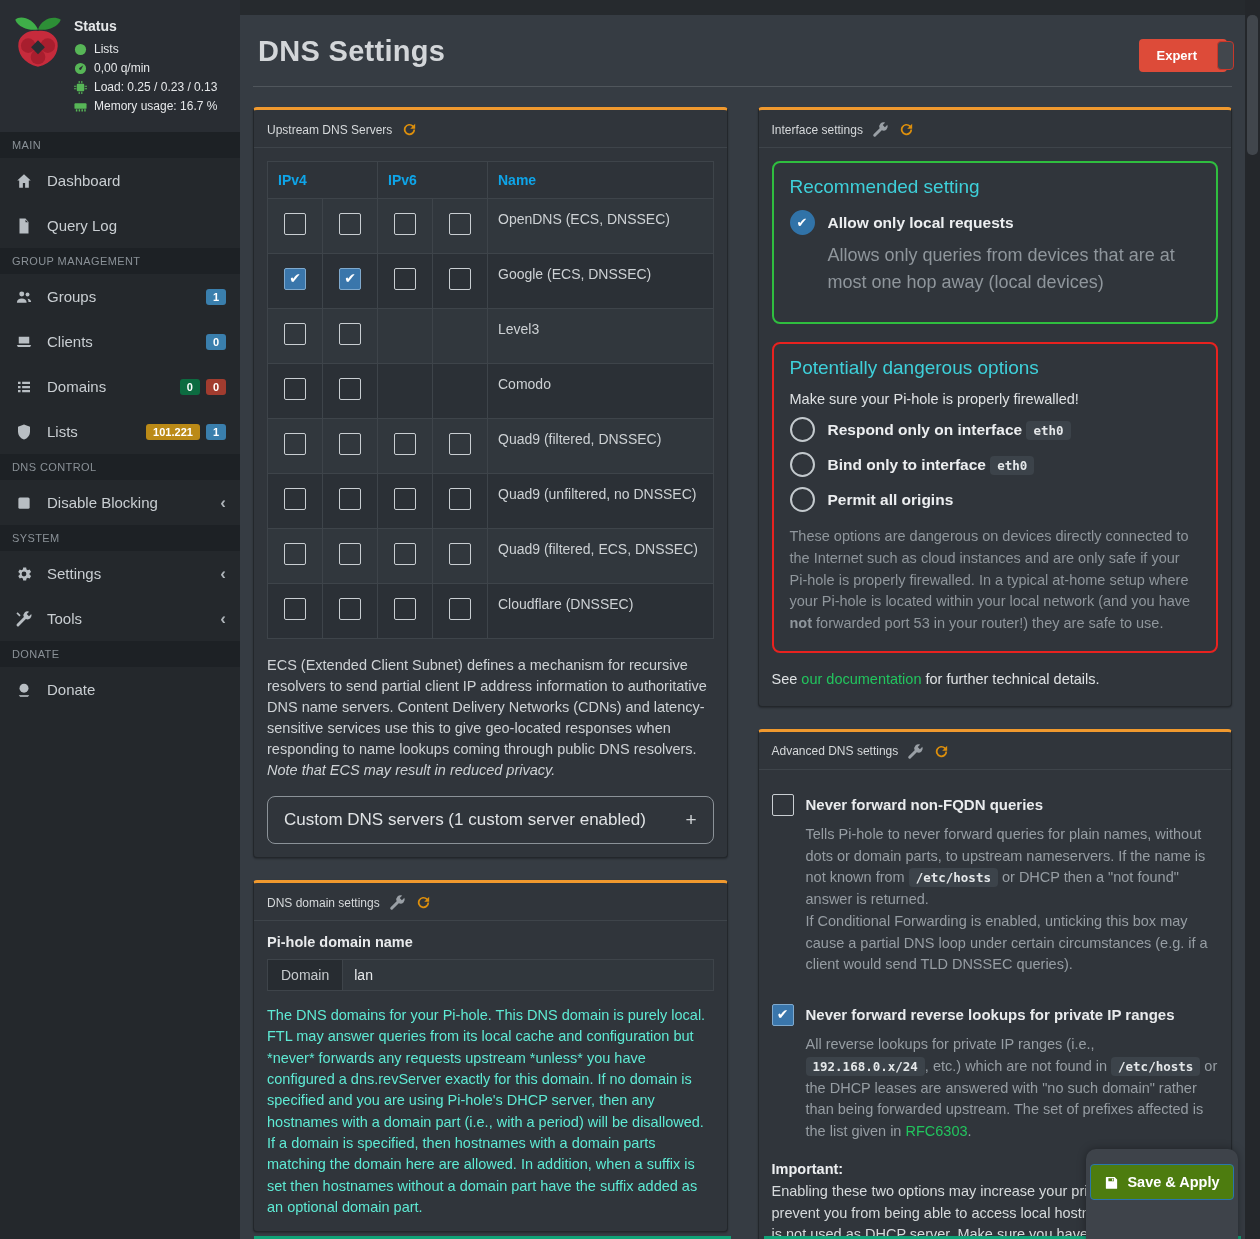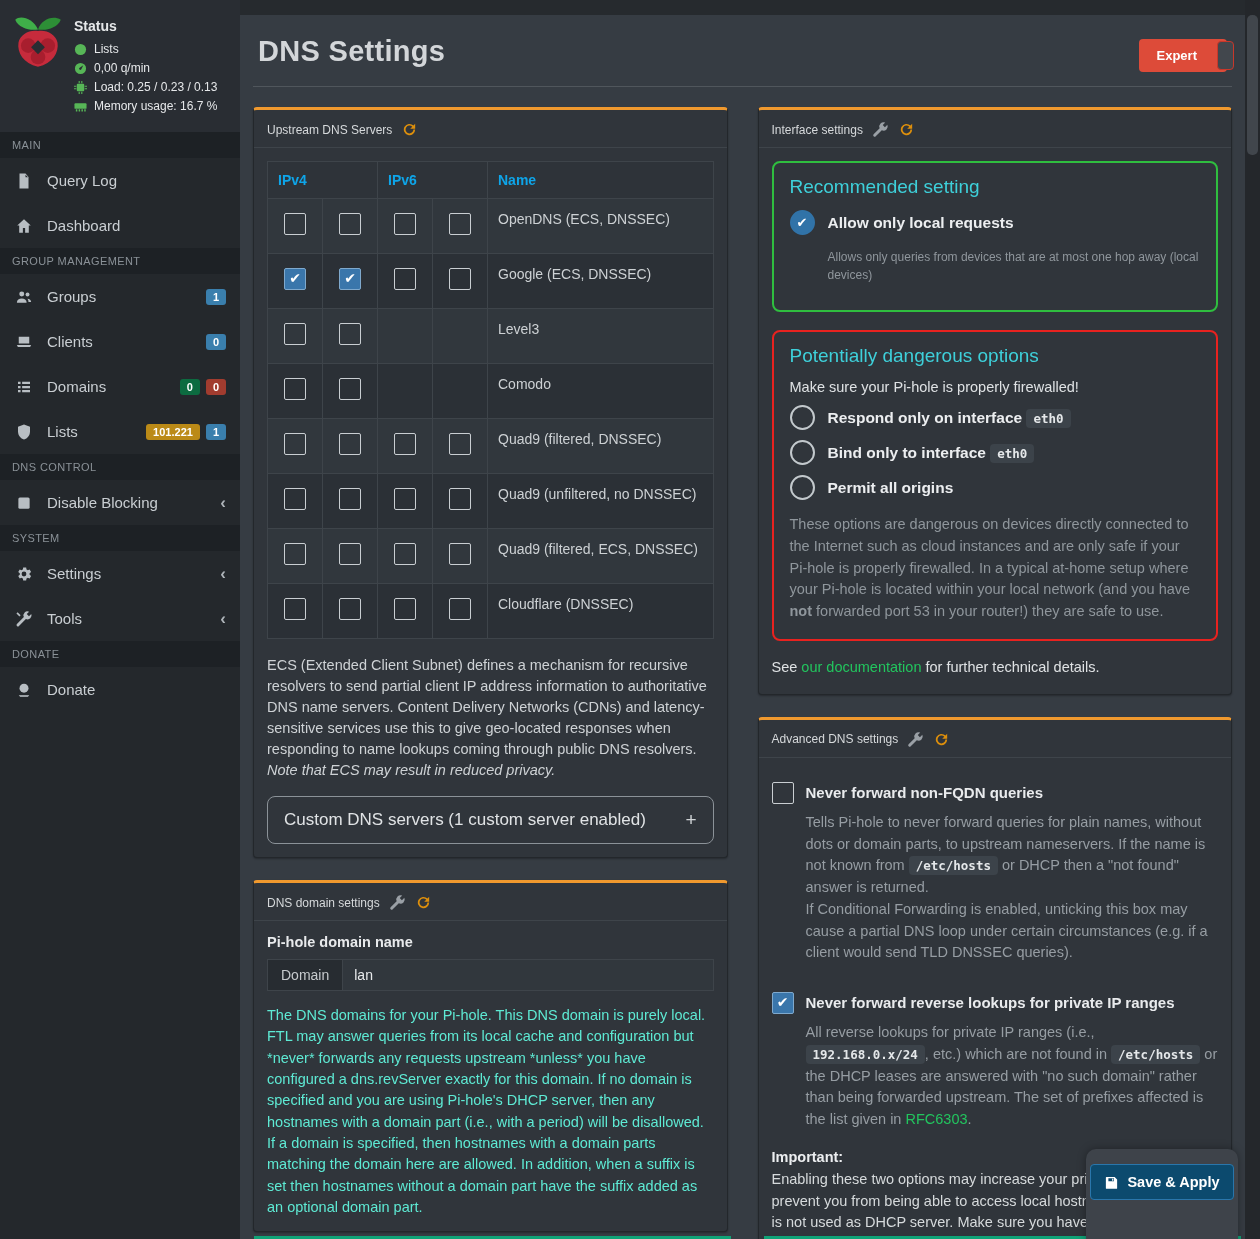--- a/index.html
+++ b/index.html
@@ -77,28 +77,28 @@
   .opt-box { border-radius:8px; padding:13px 16px 16px 16px; margin-bottom:18px; }
   .box-green { border:2px solid #2fbe3f; }
   .box-red { border:2px solid #e8221f; }
   .box-heading { color:#3ed0da; font-size:19px; margin-bottom:12px; font-weight:normal; }
   .warn-line { font-size:14.5px; color:#dfe2e4; }
   .radio-row { display:grid; grid-template-columns:38px 1fr; align-items:center; margin:10px 0; }
   .radio { width:25px; height:25px; border-radius:50%; border:2px solid #c3c9cd; background:transparent; cursor:pointer; position:relative; }
   .radio.checked { background:#3173a8; border-color:#3173a8; }
   .radio.checked::after { content:"\2714"; color:#fff; font-size:13px; position:absolute; left:0; right:0; top:3px; text-align:center; }
   .radio-label { font-weight:bold; font-size:15.5px; color:#eceef0; }
-  .radio-desc { grid-column:2; color:#8f969c; font-size:12px; line-height:1.5; margin-top:13px; }
+  .radio-desc { grid-column:2; color:#8f969c; font-size:18px; line-height:1.5; margin-top:7px; }
   .gray-note { color:#8f969c; font-size:14.5px; line-height:1.5; margin-top:14px; }
   .footer-line { font-size:14.5px; color:#dfe2e4; margin:4px 0 6px 0; }
   .important-label { font-weight:bold; color:#eceef0; font-size:14.5px; margin-top:18px; }
   .important-text { color:#d6dadc; font-size:14.5px; line-height:1.5; margin-top:4px; }
   
   .save-float { position:absolute; right:22px; bottom:-34px; width:152px; height:124px; background:#3e434a; border-radius:10px; z-index:15; display:flex; justify-content:center; align-items:flex-start; padding-top:15px; box-shadow:0 0 8px rgba(0,0,0,.35); }
-  .save-btn { display:flex; align-items:center; gap:8px; background:#0c4a6e; border:1px solid #2a76ab; color:#fff; font-weight:bold; font-size:14.5px; padding:9px 13px; border-radius:4px; cursor:pointer; font-family:inherit; }
+  .save-btn { display:flex; align-items:center; gap:8px; background:#4d7c0f; border:1px solid #2a76ab; color:#fff; font-weight:bold; font-size:14.5px; padding:9px 13px; border-radius:4px; cursor:pointer; font-family:inherit; }
   .save-btn svg { width:15px; height:15px; fill:#fff; }
   .cut-line { position:absolute; top:1236px; height:3px; background:#0fa377; z-index:12; }
 </style>
 </head>
 <body>
 
 <div class="sidebar">
   <div class="brand">
     <svg width="52" height="64" viewBox="0 0 64 76">
       <path d="M32 20 C26 6 10 2 4 8 C8 18 22 22 32 20Z" fill="#3fae49"></path>
@@ -139,32 +139,32 @@
             <span>Memory usage: 16.7 %</span>
           </div>
         </div>
     </div>
   </div>
   <div id="sidebar-menu">
       <div class="menu-section">MAIN</div>
       <div class="menu-item">
         <span class="micon">
           <svg viewBox="0 0 24 24">
+            <path d="M12 3l9 8.2h-2.6V21h-4.9v-6.2h-3V21H5.6v-9.8H3z"></path>
+          </svg>
+        </span>
+        <span class="mlabel">Dashboard</span>
+      </div>
+      <div class="menu-item">
+        <span class="micon">
+          <svg viewBox="0 0 24 24">
             <path d="M6 2h8l4 4.5V22H6zm8 1.5V7h3.4z"></path>
           </svg>
         </span>
         <span class="mlabel">Query Log</span>
-      </div>
-      <div class="menu-item">
-        <span class="micon">
-          <svg viewBox="0 0 24 24">
-            <path d="M12 3l9 8.2h-2.6V21h-4.9v-6.2h-3V21H5.6v-9.8H3z"></path>
-          </svg>
-        </span>
-        <span class="mlabel">Dashboard</span>
       </div>
       <div class="menu-section">GROUP MANAGEMENT</div>
       <div class="menu-item">
         <span class="micon">
           <svg viewBox="0 0 24 24">
             <circle cx="9" cy="8" r="3.3"></circle>
             <circle cx="16.7" cy="8.6" r="2.6"></circle>
             <path d="M2.5 19.5c0-3.4 3-5.4 6.5-5.4s6.5 2 6.5 5.4z"></path>
             <path d="M16.6 14.3c2.9.3 4.9 2 4.9 4.4h-3.5a7 7 0 0 0-1.4-4.4z"></path>
           </svg>

